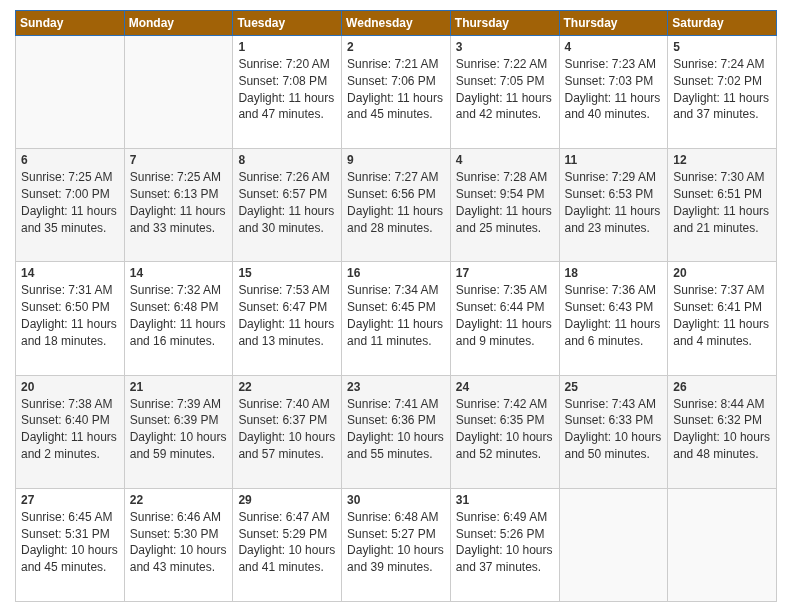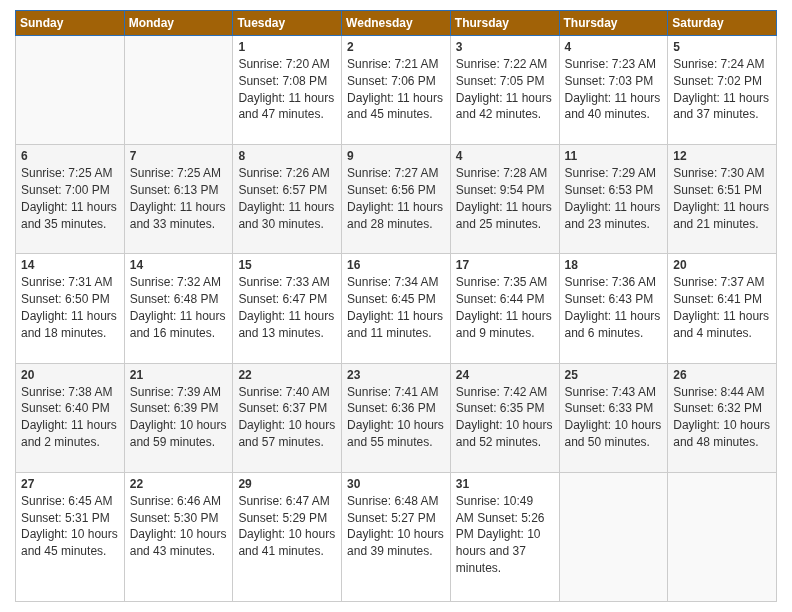--- a/index.html
+++ b/index.html
@@ -201,21 +201,21 @@
 Daylight: 11 hours and 18 minutes.</div>
           </td>
           <td>
             <span class="day-num">14</span>
             <div class="day-info">Sunrise: 7:32 AM
 Sunset: 6:48 PM
 Daylight: 11 hours and 16 minutes.</div>
           </td>
           <td>
             <span class="day-num">15</span>
-            <div class="day-info">Sunrise: 7:33 AM
+            <div class="day-info">Sunrise: 7:53 AM
 Sunset: 6:47 PM
 Daylight: 11 hours and 13 minutes.</div>
           </td>
           <td>
             <span class="day-num">16</span>
             <div class="day-info">Sunrise: 7:34 AM
 Sunset: 6:45 PM
 Daylight: 11 hours and 11 minutes.</div>
           </td>
           <td>
@@ -301,21 +301,21 @@
 Daylight: 10 hours and 41 minutes.</div>
           </td>
           <td>
             <span class="day-num">30</span>
             <div class="day-info">Sunrise: 6:48 AM
 Sunset: 5:27 PM
 Daylight: 10 hours and 39 minutes.</div>
           </td>
           <td>
             <span class="day-num">31</span>
-            <div class="day-info">Sunrise: 10:49 AM
+            <div class="day-info">Sunrise: 6:49 AM
 Sunset: 5:26 PM
 Daylight: 10 hours and 37 minutes.</div>
           </td>
           <td class="empty"></td>
           <td class="empty"></td>
         </tr>
       </tbody>
   </table>
 </div>
 

